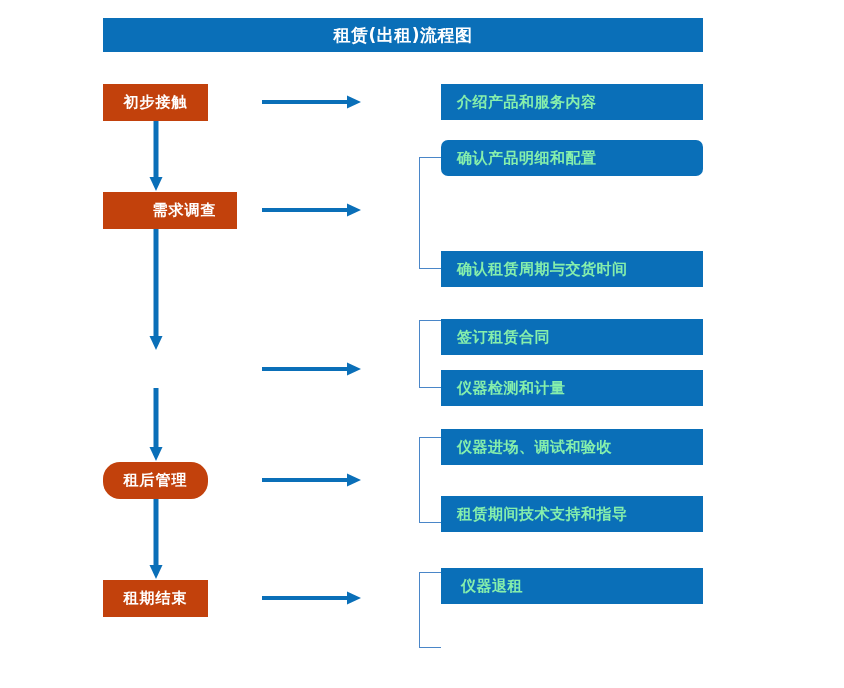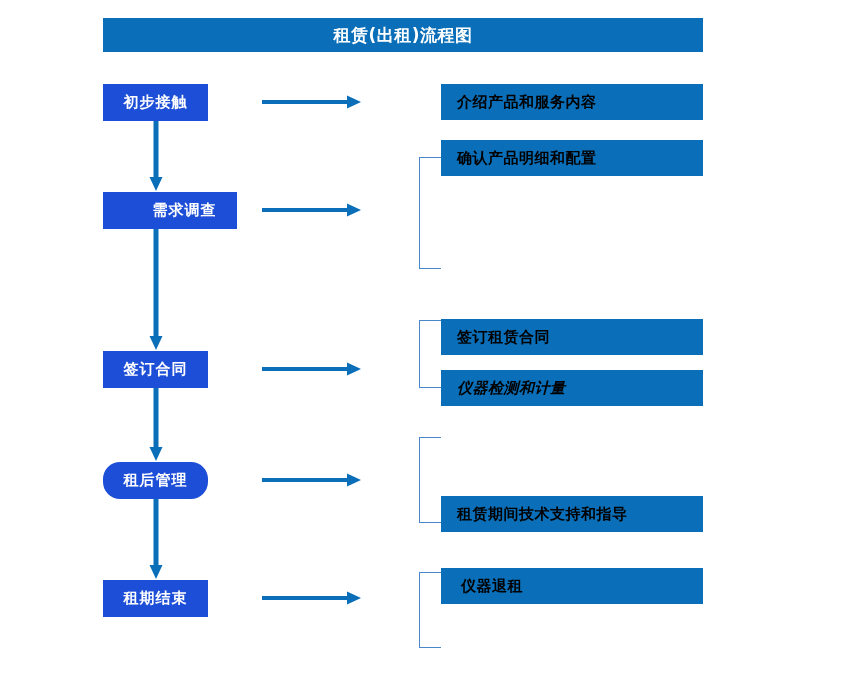--- a/index.html
+++ b/index.html
@@ -37,38 +37,38 @@
     font-size: 17px;
     font-weight: bold;
     letter-spacing: 0.5px;
   }
 
   
   .stage-box {
     position: absolute;
     width: 105px;
     height: 37px;
-    background: #1d4ed8;
+    background: #c2410c;
     color: #ffffff;
     display: flex;
     align-items: center;
     justify-content: center;
     font-size: 15px;
     font-weight: bold;
     letter-spacing: 1px;
   }
 
   
   .task-box {
     position: absolute;
     left: 441px;
     width: 262px;
     height: 36px;
     background: #0a6fb8;
-    color: #000000;
+    color: #86efac;
     display: flex;
     align-items: center;
     font-size: 15px;
     font-weight: bold;
     padding-left: 16px;
     box-sizing: border-box;
     letter-spacing: 0.5px;
   }
 
   
@@ -95,21 +95,20 @@
 <body>
 
 <div id="canvas">
 
   <div class="title-bar">租赁(出租)流程图</div>
 
   <div class="stage-box" style="left:103px; top:78px;">初步接触</div>
 
   <div class="stage-box" style="left:103px; top:186px;padding-left:29px;">需求调查</div>
 
-  <div class="stage-box" style="left:103px; top:345px;">签订合同</div>
 
   <div class="stage-box" style="left:103px; top:456px;border-radius:17px;">租后管理</div>
 
   <div class="stage-box" style="left:103px; top:574px;text-align:right;">租期结束</div>
 
   <svg class="v-arrow" style="left:149px; top:115px;" width="14" height="71" viewBox="0 0 14 71">
     <line x1="7" y1="0" x2="7" y2="58" stroke="#0a6fb8" stroke-width="5"></line>
     <polygon points="7,70 0.5,56 13.5,56" fill="#0a6fb8"></polygon>
   </svg>
 
@@ -156,27 +155,29 @@
   <div class="bracket" style="left:419px; top:151px; height:112px;"></div>
 
   <div class="bracket" style="left:419px; top:314px; height:68px;"></div>
 
   <div class="bracket" style="left:419px; top:431px; height:86px;"></div>
 
   <div class="bracket" style="left:419px; top:566px; height:76px;"></div>
 
   <div class="task-box" style="top:78px;">介绍产品和服务内容</div>
 
-  <div class="task-box" style="top:134px;">确认产品明细和配置</div>
+  <div class="task-box" style="top:134px;border-radius:7px;">确认产品明细和配置</div>
 
 
+  <div class="task-box" style="top:245px;">确认租赁周期与交货时间</div>
 
   <div class="task-box" style="top:313px;">签订租赁合同</div>
 
-  <div class="task-box" style="top:364px;font-style:italic;">仪器检测和计量</div>
+  <div class="task-box" style="top:364px;">仪器检测和计量</div>
 
+  <div class="task-box" style="top:423px;">仪器进场、调试和验收</div>
 
   <div class="task-box" style="top:490px;">租赁期间技术支持和指导</div>
 
   <div class="task-box" style="top:562px;padding-left:20px;">仪器退租</div>
 
 
 </div>
 
 </body></html>

